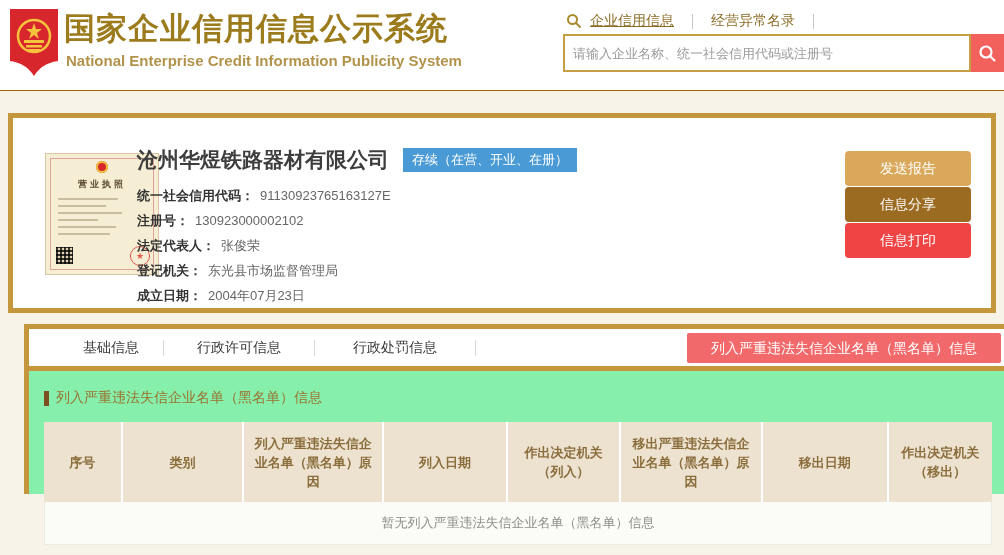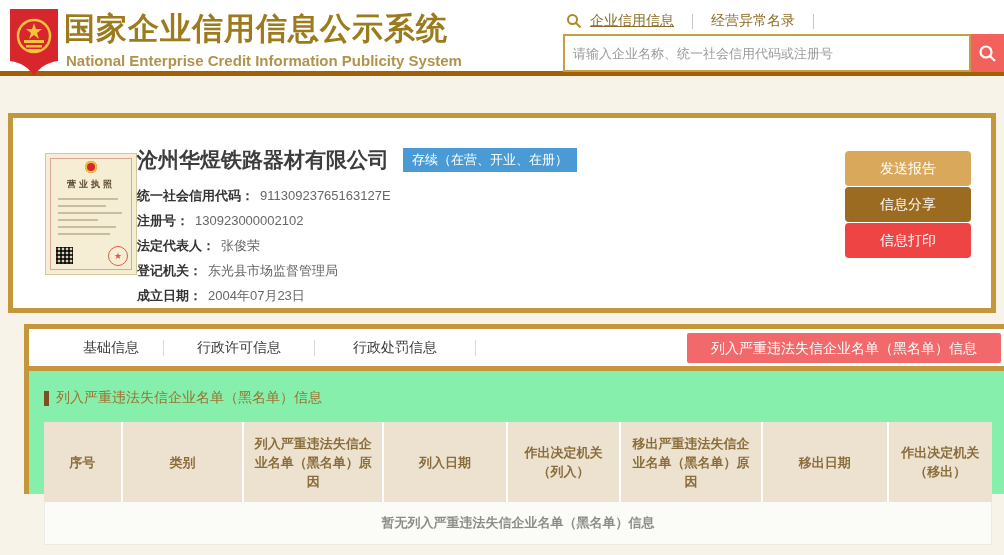--- a/index.html
+++ b/index.html
@@ -1,39 +1,39 @@
 <!DOCTYPE html>
 <html><head>
 <meta charset="utf-8">
 <style>
   * { margin:0; padding:0; box-sizing:border-box; }
   html,body { width:1004px; height:555px; overflow:hidden; }
   body { position:relative; background:#f7f3e8; font-family:"Liberation Sans","DejaVu Sans",sans-serif; }
 
   
-  .header { position:absolute; top:0; left:0; width:1004px; height:76px; background:#fff; border-bottom:5px solid #a16207; }
+  .header { position:absolute; top:0; left:0; width:1004px; height:91px; background:#fff; border-bottom:1px solid #a16207; }
   .emblem { position:absolute; left:9px; top:8px; }
   .site-title { position:absolute; left:64px; top:8px; font-size:31px; font-weight:bold; color:#9c7b1d; letter-spacing:1px; }
   .site-subtitle { position:absolute; left:66px; top:52px; font-size:15px; font-weight:bold; color:#b2934b; }
 
   .top-nav { position:absolute; left:566px; top:12px; display:flex; align-items:center; font-size:14px; }
   .top-nav a { color:#8b6d26; text-decoration:none; cursor:pointer; }
   .top-nav a.active { text-decoration:underline; }
   .nav-sep { width:1px; height:15px; background:#c6c6c6; margin:0 18px; }
   .nav-mag { margin-right:8px; display:inline-flex; }
 
   .search-wrap { position:absolute; left:563px; top:34px; width:441px; height:38px; }
   .search-input { position:absolute; left:0; top:0; width:408px; height:38px; border:2px solid #c49f44; padding:0 8px; font-size:13px; color:#be185d; outline:none; font-family:inherit; background:#fff; }
   .search-input::placeholder { color:#9a9a9a; }
   .search-btn { position:absolute; right:0; top:0; width:33px; height:38px; background:#f2615c; border:none; cursor:pointer; display:flex; align-items:center; justify-content:center; }
 
   
   .company-panel { position:absolute; left:8px; top:113px; width:988px; height:200px; background:#fff; border:5px solid #c5973c; }
 
-  .license { position:absolute; left:32px; top:35px; width:92px; height:122px; background:#f6eed4; border:1px solid #d6c79e; cursor:pointer; }
+  .license { position:absolute; left:32px; top:35px; width:114px; height:122px; background:#f6eed4; border:1px solid #d6c79e; cursor:pointer; }
   .license-inner { position:absolute; inset:4px; border:1px solid #dca59a; }
   .license-emblem { position:absolute; left:50%; top:7px; transform:translateX(-50%); width:12px; height:12px; border-radius:50%; background:#d8272c; box-shadow:inset 0 0 0 2px #f0c33c; }
   .license-title { position:absolute; top:24px; width:100%; text-align:center; font-size:9px; font-weight:bold; letter-spacing:3px; color:#5a4a30; }
   .license-lines { position:absolute; left:12px; top:44px; width:66px; }
   .license-lines div { height:2px; background:#c9bda0; margin-bottom:5px; }
   .l1{width:60px}.l2{width:48px}.l3{width:64px}.l4{width:40px}.l5{width:58px}.l6{width:52px}
   .license-qr { position:absolute; left:10px; bottom:10px; width:17px; height:17px;
      background-image:repeating-linear-gradient(0deg,#3a3a3a 0 2px,#efe8d2 2px 4px),repeating-linear-gradient(90deg,#3a3a3a 0 2px,#efe8d2 2px 4px); background-blend-mode:multiply; }
   .license-seal { position:absolute; right:8px; bottom:8px; width:20px; height:20px; border:1.5px solid #e05a4e; border-radius:50%; color:#e05a4e; font-size:9px; display:flex; align-items:center; justify-content:center; }
 
@@ -59,21 +59,21 @@
   .t1{width:104px}.t2{width:150px}.t3{width:160px}.t4{width:220px}
   .tab-sep { width:1px; height:16px; background:#d9d9d9; }
   .tab-active { margin-left:auto; margin-right:6px; width:314px; height:30px; line-height:30px; background:#f1696a; color:#fff; border-radius:2px; cursor:pointer; }
 
   .section-heading { margin:18px 0 15px 15px; font-size:14px; color:#9b722f; display:flex; align-items:center; }
   .heading-marker { display:inline-block; width:5px; height:15px; background:#7c5021; margin-right:7px; }
 
   table.blk { width:948px; margin-left:15px; border-collapse:collapse; table-layout:fixed; }
   table.blk th { background:#ede2d0; color:#8a6d3b; font-size:13px; font-weight:bold; height:80px; padding:6px; line-height:19px; border-right:2px solid #fff; vertical-align:middle; text-align:center; }
   table.blk th:last-child { border-right:none; }
-  .empty-row { width:948px; margin-left:15px; background:#fbfbf8; border:1px solid #ebebe2; border-top:none; text-align:center; font-size:13px; color:#8d8d88; padding:12px 0;font-weight:bold; }
+  .empty-row { width:948px; margin-left:15px; background:#fbfbf8; border:1px solid #ebebe2; border-top:none; text-align:center; font-size:13px; color:#8d8d88; padding:12px 0; }
 </style>
 </head>
 <body>
 
 <div class="header">
   <div class="emblem">
     <svg width="50" height="70" viewBox="0 0 50 70">
       <path d="M1 1 h48 v52 c-12 2 -18 6 -24 15 c-6 -9 -12 -13 -24 -15 z" fill="#d8272c"></path>
       <circle cx="25" cy="28" r="16" fill="none" stroke="#f5c33c" stroke-width="2.5"></circle>
       <polygon points="25,15 27,21 33,21 28,25 30,31 25,27 20,31 22,25 17,21 23,21" fill="#f5c33c"></polygon>

